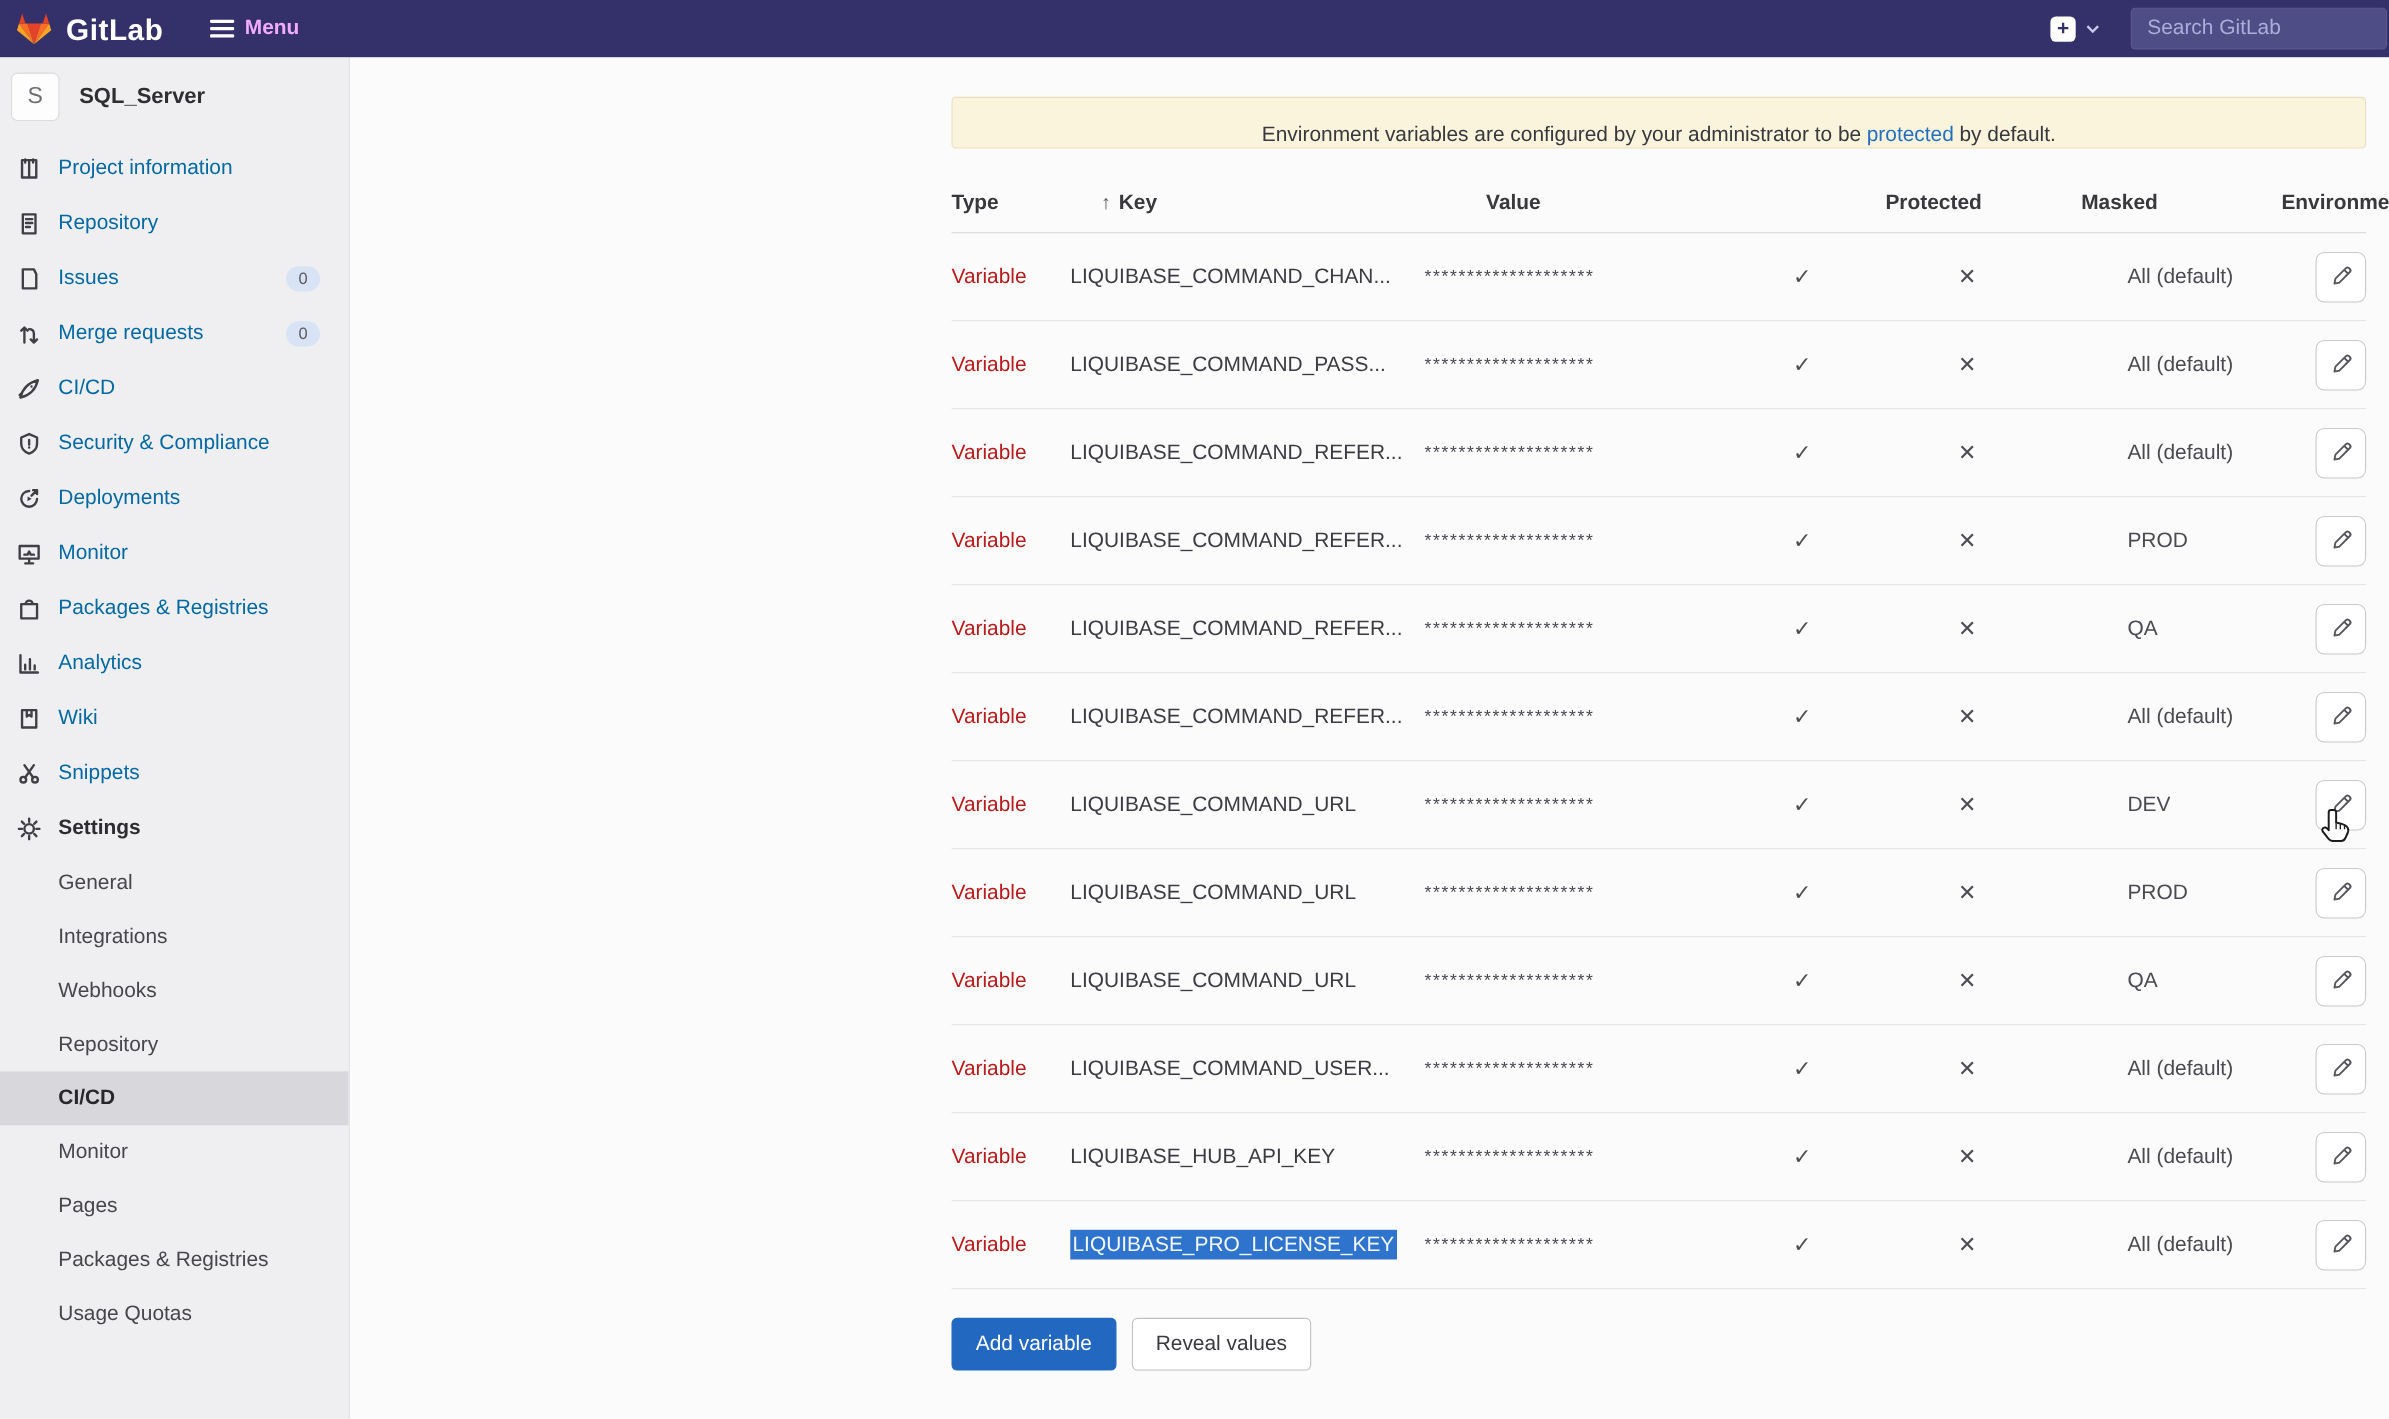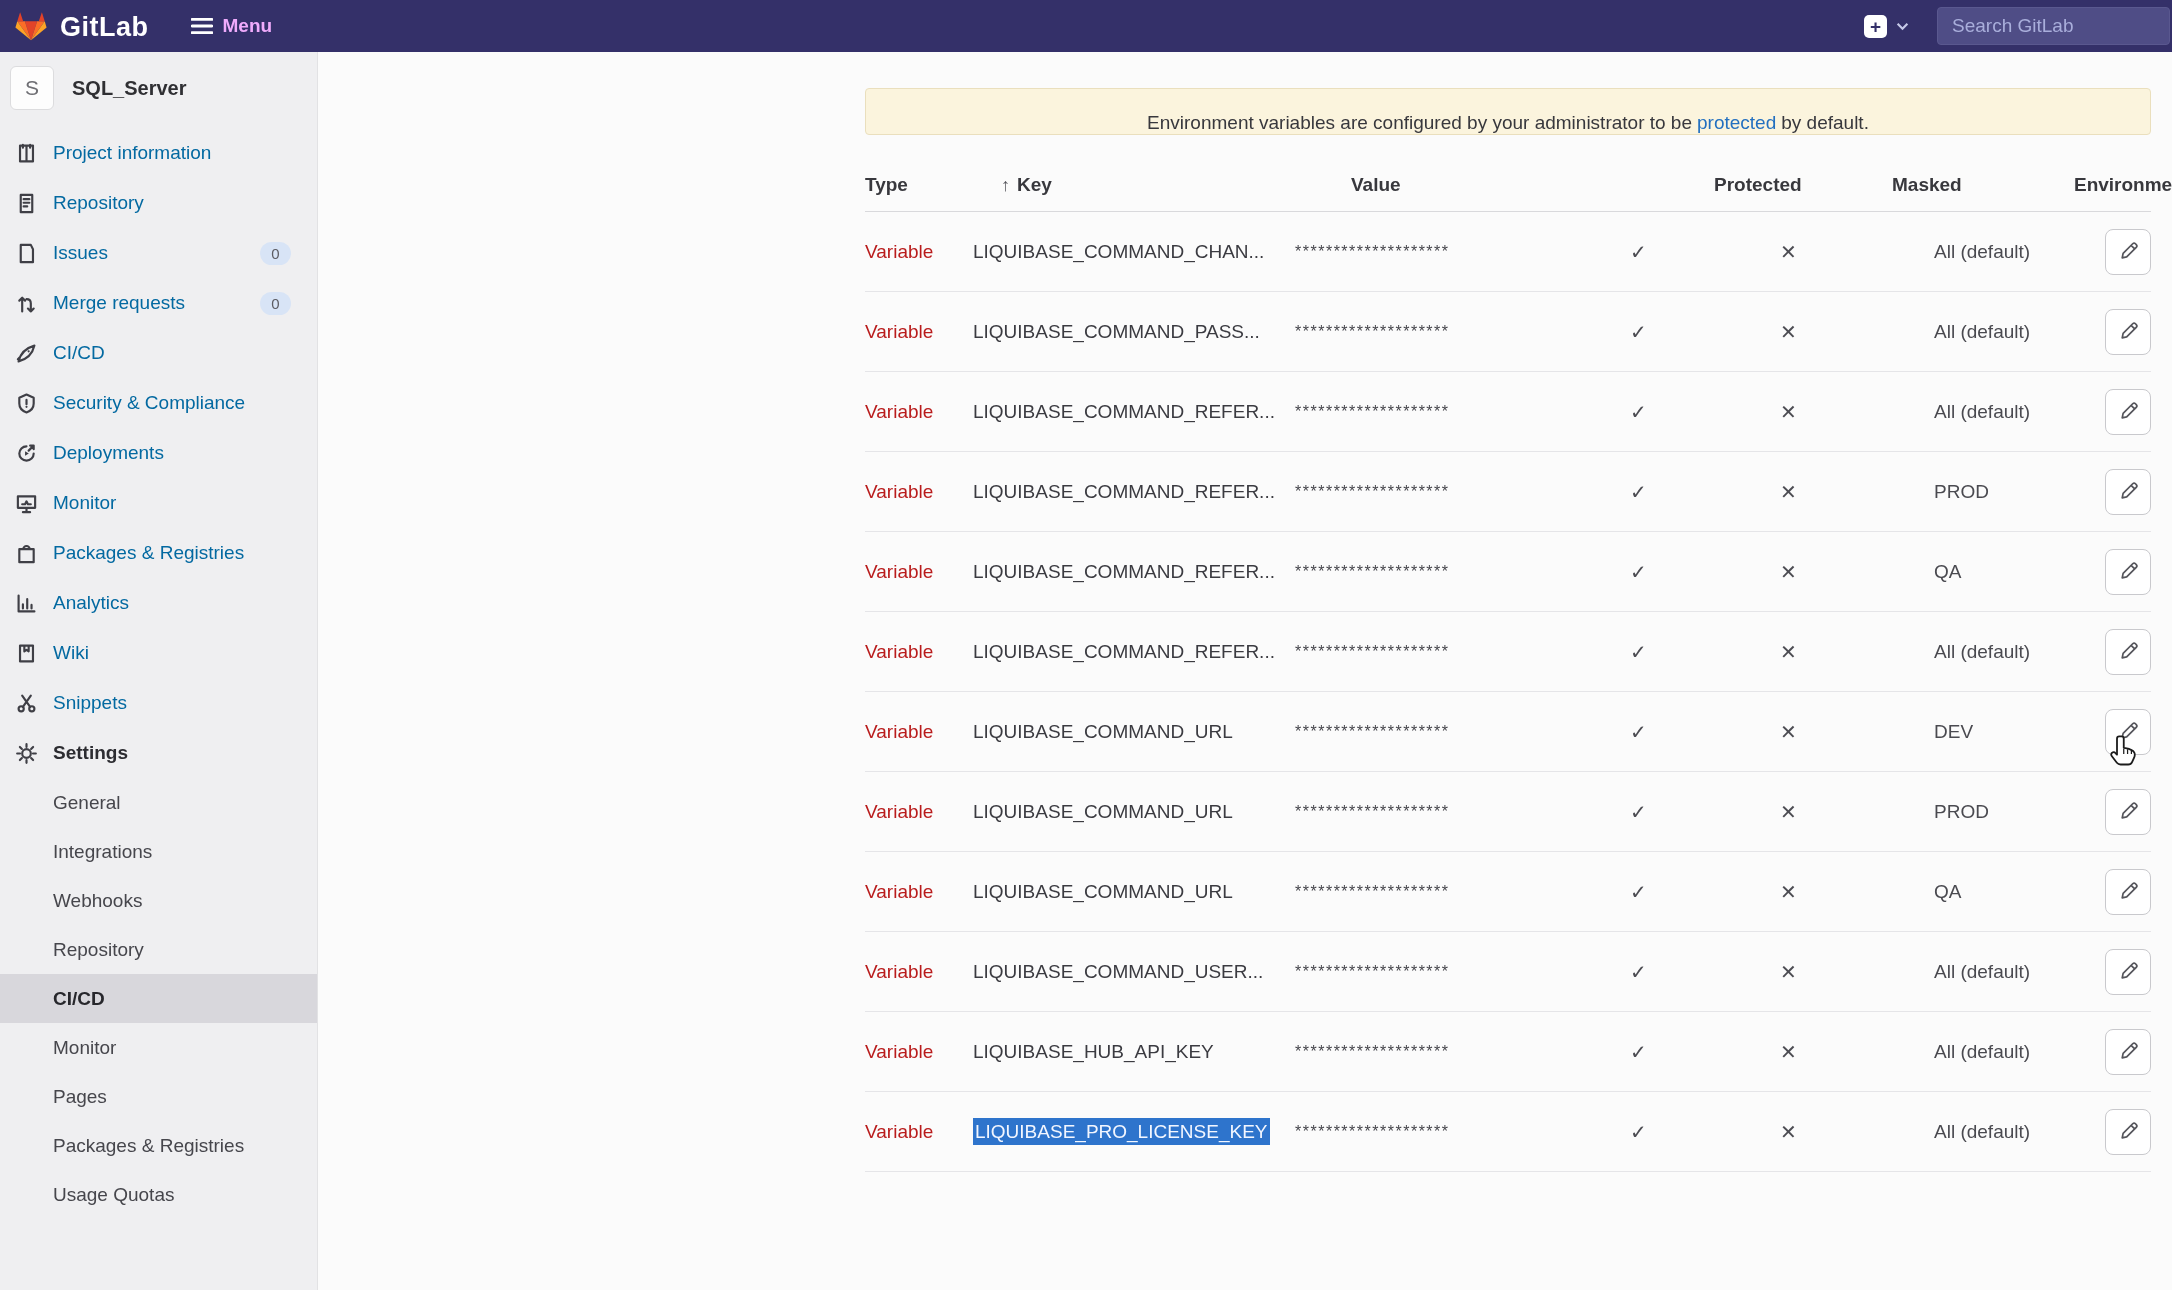--- a/index.html
+++ b/index.html
@@ -449,20 +449,24 @@
               <button class="edit-btn">
                 <svg viewBox="0 0 16 16">
                   <path fill="none" stroke="#55555b" stroke-width="1.3" stroke-linejoin="round" d="M11.2 2.1a1.5 1.5 0 0 1 2.1 0l.6.6a1.5 1.5 0 0 1 0 2.1L6.6 12.1l-3.4.7.7-3.4z M10 3.3l2.7 2.7"></path>
                 </svg>
               </button>
             </div>
           </div>
         </div>
     </div>
 
+    <div class="actions">
+      <button class="btn btn-primary">Add variable</button>
+      <button class="btn btn-secondary">Reveal values</button>
+    </div>
   </div>
 </main>
 
 <div class="cursor-overlay">
   <svg viewBox="0 0 32 32" width="36" height="36">
     <path d="M12 3c1.1 0 2 .9 2 2v8.2l1.6.3c4.6.9 6.9 2.1 7.8 3.9.7 1.4.5 3-.3 4.8l-1.6 3.4c-.6 1.3-1.9 2.4-3.5 2.4h-6.8c-1.3 0-2.5-.6-3.3-1.6l-4.6-5.9c-.7-.9-.6-2.2.3-2.9.9-.8 2.2-.7 3 .2l1.4 1.5V5c0-1.1.9-2 2-2z" fill="#fff" stroke="#1b1b1b" stroke-width="1.6" stroke-linejoin="round"></path>
     <path d="M14 14v4.6M17.4 14.4v4.2M20.8 15v3.6" stroke="#1b1b1b" stroke-width="1.1" fill="none"></path>
   </svg>
 </div>
 

